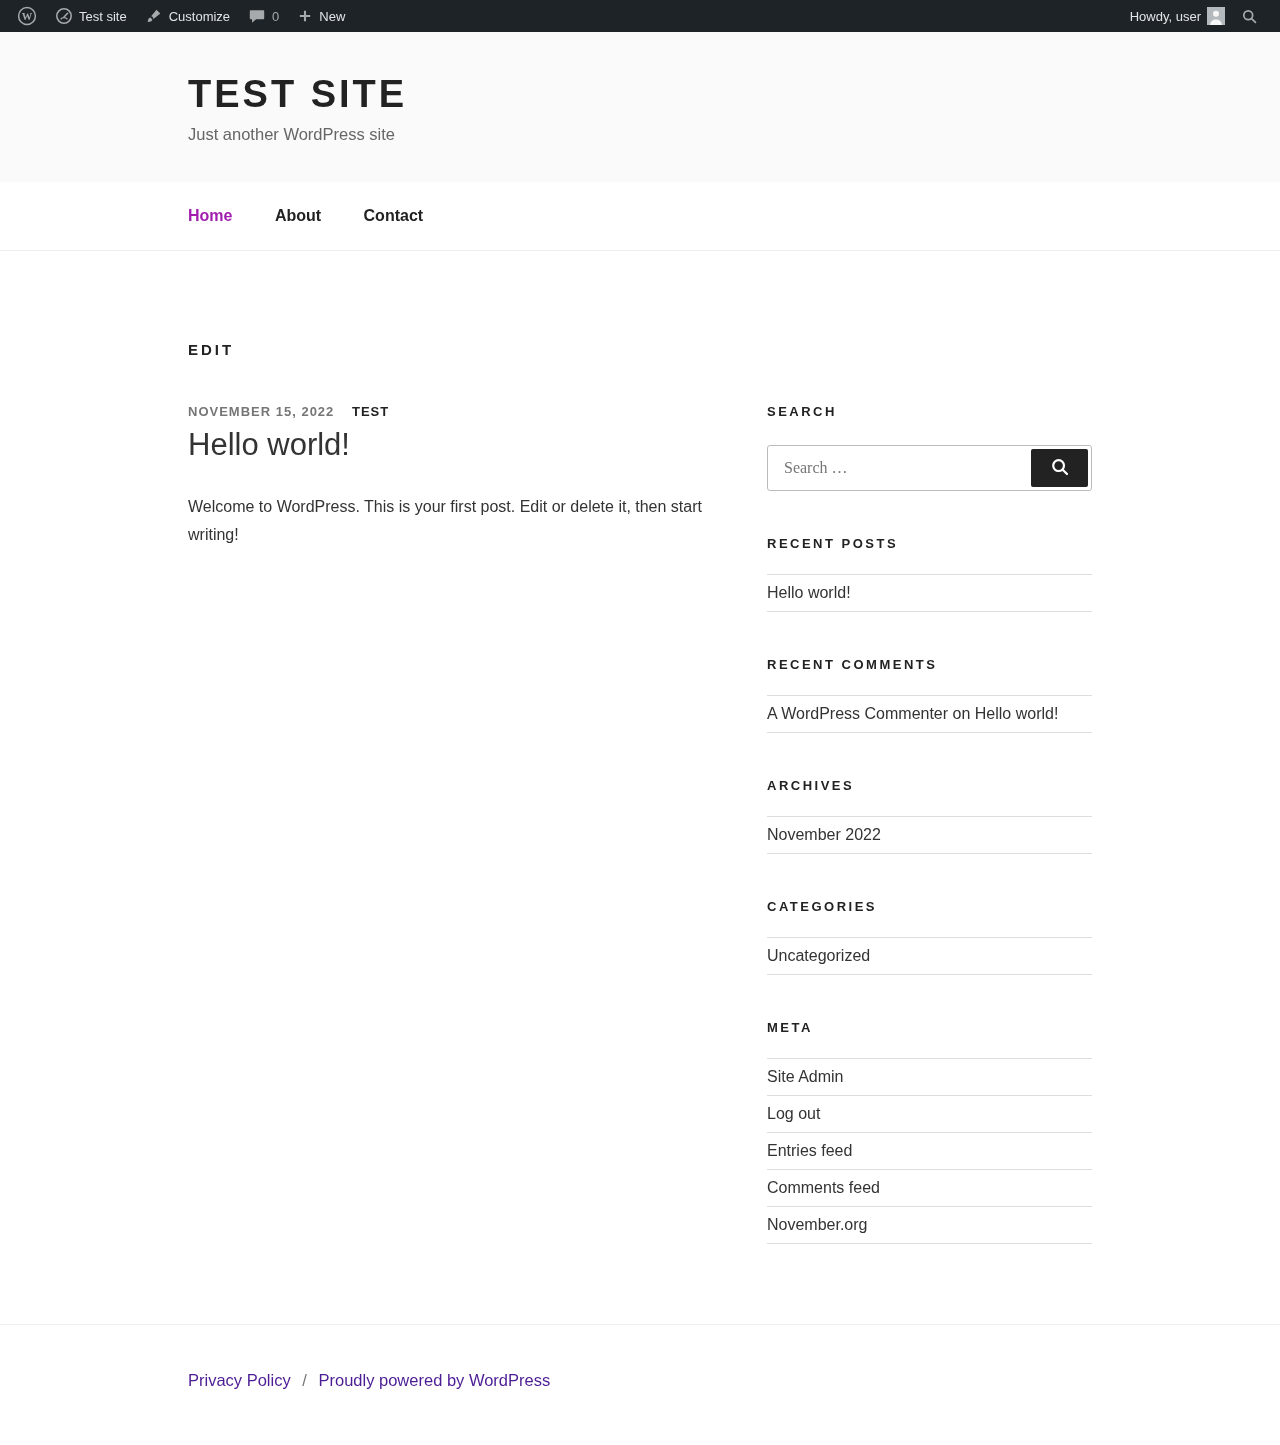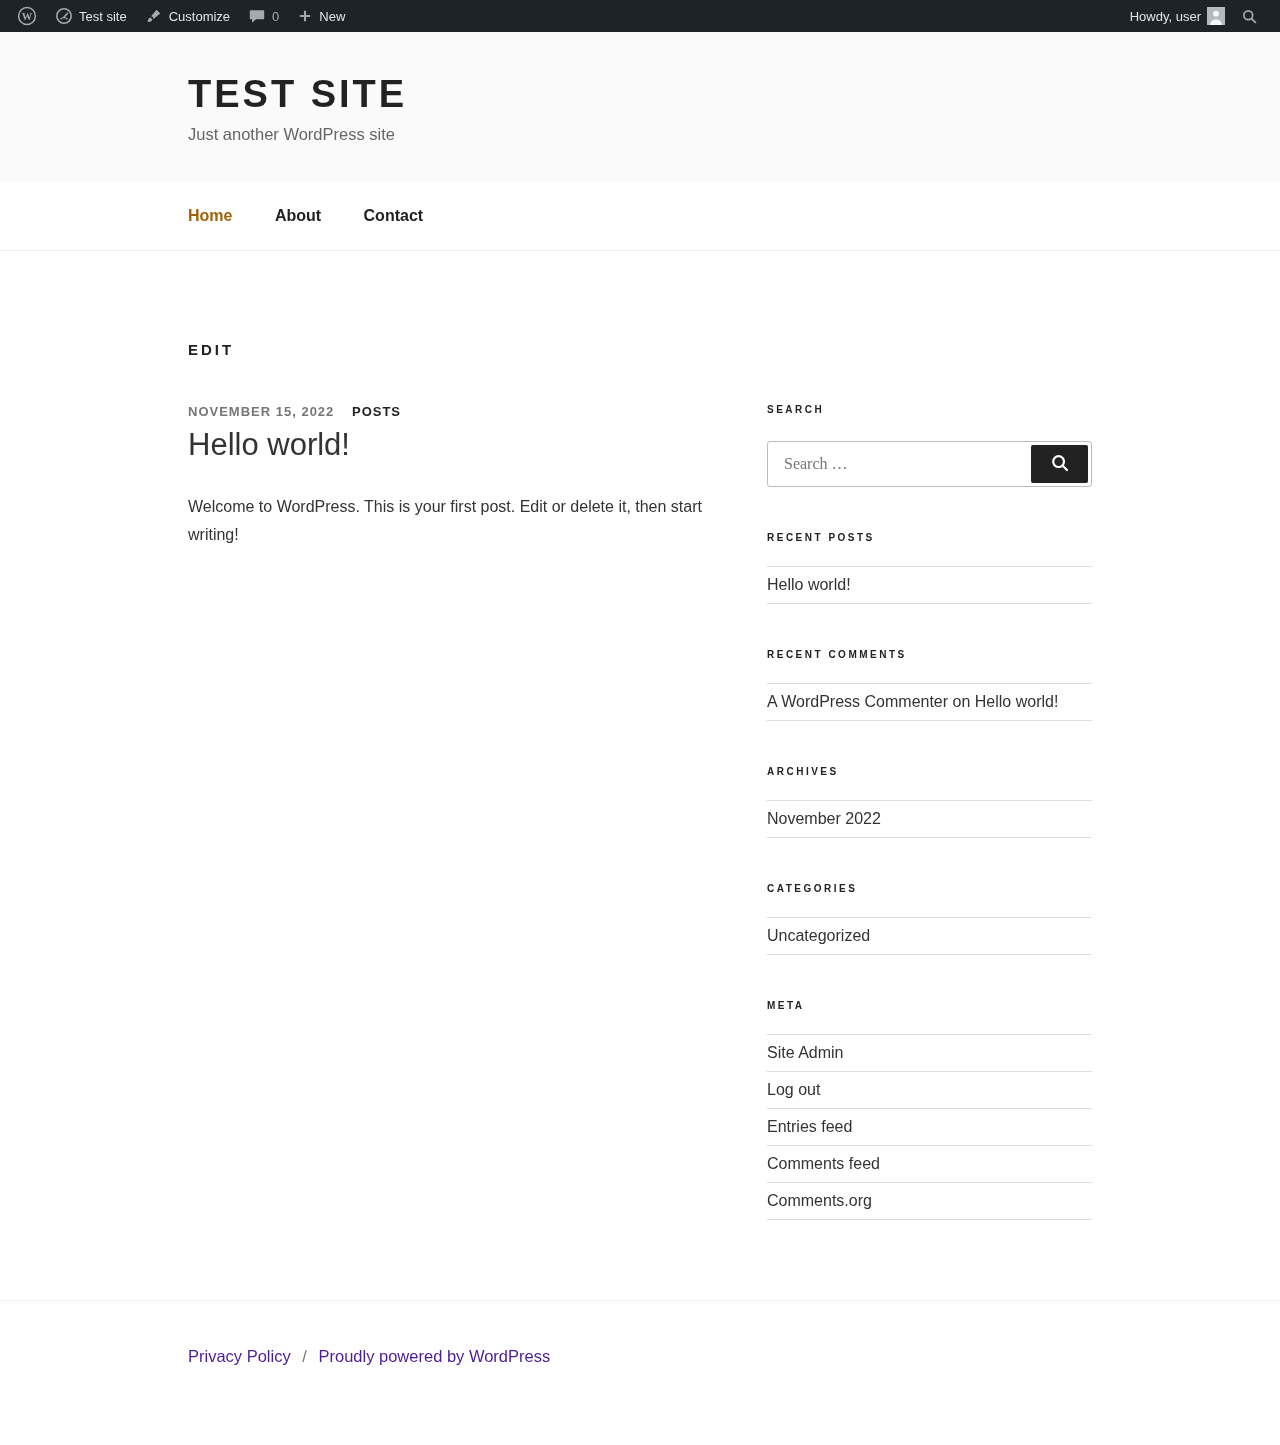--- a/index.html
+++ b/index.html
@@ -25,40 +25,40 @@
   .site-title { margin: 0; font-size: 38px; font-weight: 800;
     letter-spacing: 3px; color: #222; }
   .site-title a { color: inherit; text-decoration: none; }
   .site-tagline { margin: 9px 0 0; font-size: 16.5px; color: #666; }
 
   
   .main-nav { background: #fff; border-bottom: 1px solid #eee; }
   .main-nav .wrap { padding: 25px 0; }
   .main-nav a { font-size: 16px; font-weight: 700; color: #222;
     text-decoration: none; margin-right: 38px; }
-  .main-nav a.current { color: #a16207; }
+  .main-nav a.current { color: #a21caf; }
 
   
   .site-content { padding: 90px 0 80px; }
   .page-title { margin: 0 0 46px; font-size: 15px; font-weight: 800;
     letter-spacing: 3px; color: #222; }
   .columns { display: flex; justify-content: space-between; align-items: flex-start; }
   .content-col { width: 524px; }
   .post-meta { font-size: 13px; font-weight: 700; letter-spacing: 1px; }
   .post-date { color: #767676; text-decoration: none; margin-right: 13px; }
   .post-edit { color: #222; text-decoration: none; }
   .entry-title { margin: 8px 0 0; font-size: 31px; font-weight: 400; color: #333; }
   .entry-title a { color: inherit; text-decoration: none; }
   .entry-body { margin: 30px 0 0; font-size: 16px; line-height: 1.75; color: #333; }
 
   
   .sidebar { width: 325px; }
   .widget { margin-bottom: 45px; }
   .widget:last-child { margin-bottom: 0; }
-  .widget-title { margin: 0; font-size: 10px; font-weight: 800;
+  .widget-title { margin: 0; font-size: 13px; font-weight: 800;
     letter-spacing: 2.5px; color: #222; }
   .search-form { margin-top: 26px; height: 46px; border: 1px solid #bbb;
     border-radius: 3px; display: flex; align-items: center; background: #fff; font-family: Liberation Serif, serif; }
   .search-input { flex: 1; min-width: 0; border: none; outline: none;
     background: transparent; padding: 0 16px; font-size: 16px; color: #333;
     font-family: inherit; }
   .search-input::placeholder { color: #767676; opacity: 1; }
   .search-submit { width: 57px; height: 38px; margin: 3px; flex: none;
     background: #222; border: none; border-radius: 2px; color: #fff;
     display: flex; align-items: center; justify-content: center; cursor: pointer; }
@@ -161,21 +161,21 @@
 </nav>
 
 <div class="site-content wrap">
   <h2 class="page-title">EDIT</h2>
 
   <div class="columns">
     <main class="content-col">
       <article>
         <div class="post-meta">
           <a class="post-date">NOVEMBER 15, 2022</a>
-          <a class="post-edit">POSTS</a>
+          <a class="post-edit">TEST</a>
         </div>
         <h3 class="entry-title"><a>Hello world!</a></h3>
         <p class="entry-body">Welcome to WordPress. This is your first post. Edit or delete it, then start writing!</p>
       </article>
     </main>
 
     <aside class="sidebar">
 
       <section class="widget">
         <h4 class="widget-title">SEARCH</h4>
@@ -220,21 +220,21 @@
         </ul>
       </section>
 
       <section class="widget">
         <h4 class="widget-title">META</h4>
         <ul class="widget-list">
           <li><a>Site Admin</a></li>
           <li><a>Log out</a></li>
           <li><a>Entries feed</a></li>
           <li><a>Comments feed</a></li>
-          <li><a>Comments.org</a></li>
+          <li><a>November.org</a></li>
         </ul>
       </section>
 
     </aside>
   </div>
 </div>
 
 <footer class="site-footer">
   <div class="wrap">
     <a>Privacy Policy</a>

